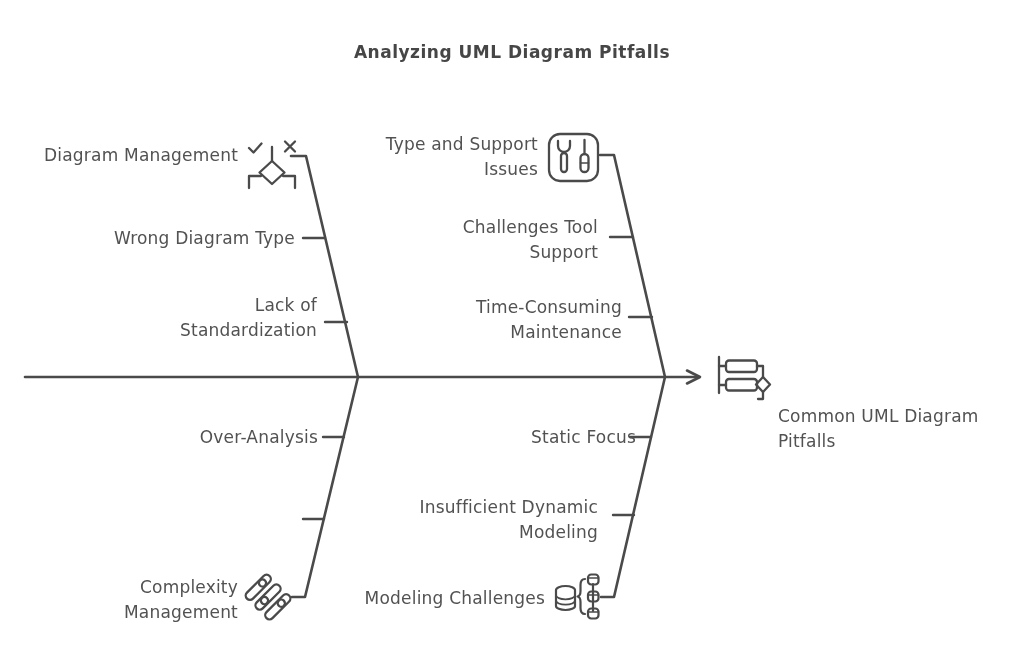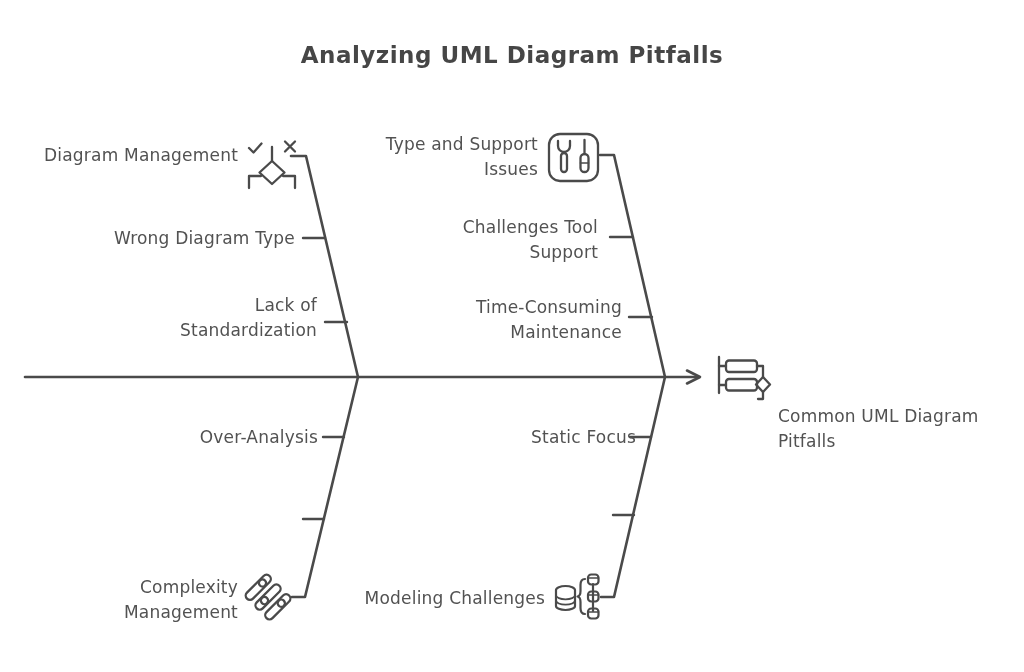--- a/index.html
+++ b/index.html
@@ -13,21 +13,21 @@
     position:relative;
     width:1024px;height:672px;
     background:var(--bg);
     font-family:"DejaVu Sans", sans-serif;
     overflow:hidden;
   }
   #wires{position:absolute;left:0;top:0;}
   .title{
     position:absolute;left:0;top:42px;width:1024px;
     text-align:center;
-    font-size:23px;font-weight:bold;
+    font-size:17px;font-weight:bold;
     letter-spacing:0.5px;
     color:var(--title);
   }
   .label{
     position:absolute;
     font-size:17px;line-height:25px;
     color:var(--text);
     letter-spacing:0.2px;
   }
   .r{text-align:right;}
@@ -126,16 +126,17 @@
 
   <div class="label r" style="left:95px;top:226px;width:200px;">Wrong Diagram Type</div>
   <div class="label r" style="left:152px;top:293px;width:165px;">Lack of Standardization</div>
 
   <div class="label r" style="left:433px;top:215px;width:165px;">Challenges Tool Support</div>
   <div class="label r" style="left:158px;top:425px;width:160px;">Over-Analysis</div>
 
   <div class="label r" style="left:437px;top:295px;width:185px;">Time-Consuming Maintenance</div>
 
   <div class="label r" style="left:476px;top:425px;width:160px;">Static Focus</div>
+  <div class="label r" style="left:398px;top:495px;width:200px;">Insufficient Dynamic Modeling</div>
 
   <div class="label l" style="left:778px;top:356px;width:215px;margin-top:48px;">Common UML Diagram Pitfalls</div>
 
 </div>
 
 </body></html>

